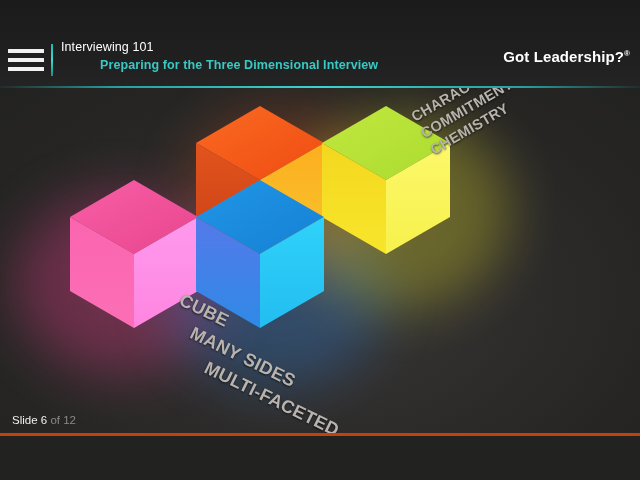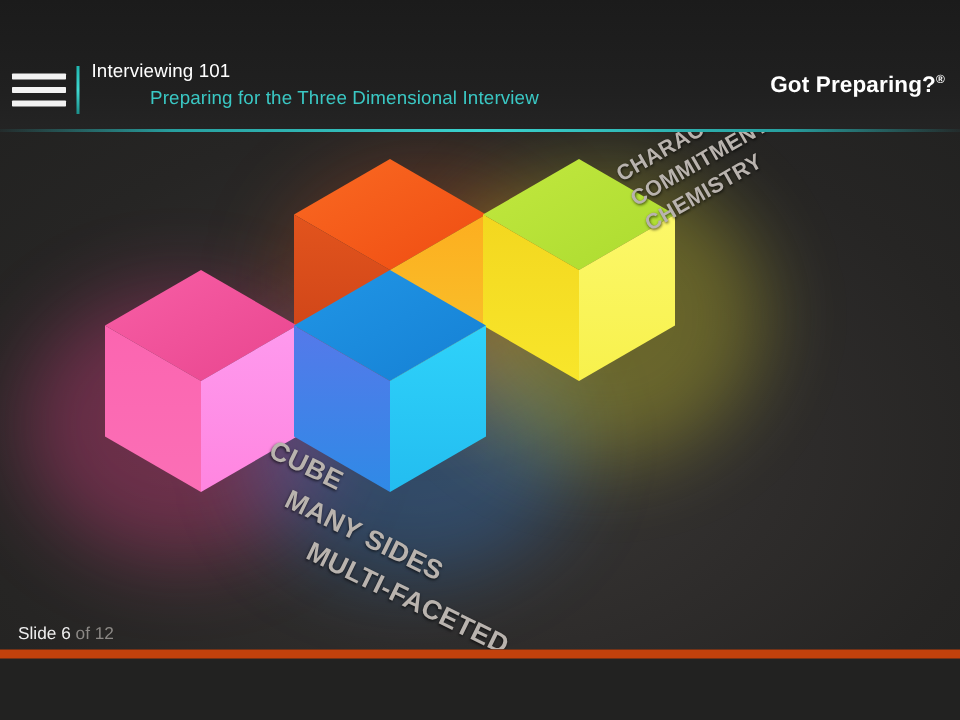--- a/index.html
+++ b/index.html
@@ -47,21 +47,21 @@
     position:absolute; left:51px; top:44px; width:2px; height:32px;
     background:linear-gradient(180deg,#1fb6b0 0%,#3fd8d0 50%,#1a8f8a 100%);
   }
 
   #title-block { position:absolute; left:61px; top:39px; }
   #course-title {
     font-size:12.5px; font-weight:normal; color:#ffffff;
     letter-spacing:0.1px; line-height:16px; white-space:nowrap;
   }
   #lesson-subtitle {
-    font-size:12.5px; font-weight:normal; color:#3ac8c4;
+    font-size:12.5px; font-weight:bold; color:#3ac8c4;
     letter-spacing:0.1px; line-height:16px; white-space:nowrap;
     margin-top:2px;
     padding-left:39px;
   }
 
   #brand {
     position:absolute; right:10px; top:48px;
     font-size:15px; font-weight:bold; color:#ffffff;
     letter-spacing:0.1px; white-space:nowrap;
   }
@@ -112,21 +112,21 @@
     transform-origin:left top;
   }
   #kw-left .kw { font-size:18px; line-height:25px; }
   #kw-left .kw.l2 { margin-left:24px; }
   #kw-left .kw.l3 { margin-left:52px; }
 
   
   #footer {
     position:absolute; left:0; top:433px; width:640px; height:47px;
     background:#222221;
-    border-top:6px solid #c2410c;
+    border-top:3px solid #c2410c;
     z-index:40;
   }
   #slide-counter {
     position:absolute; left:12px; top:-22px;
     font-size:11.5px; white-space:nowrap;
   }
   #slide-counter .cur { color:#efefef; font-weight:normal; }
   #slide-counter .tot { color:#8b8885; }
 </style>
 </head>
@@ -259,21 +259,21 @@
     <div id="hamburger">
       <div class="bar"></div>
       <div class="bar"></div>
       <div class="bar"></div>
     </div>
     <div id="header-divider"></div>
     <div id="title-block">
       <div id="course-title">Interviewing 101</div>
       <div id="lesson-subtitle">Preparing for the Three Dimensional Interview</div>
     </div>
-    <div id="brand"><span>Got Preparing?</span><span class="reg">®</span></div>
+    <div id="brand"><span>Got Leadership?</span><span class="reg">®</span></div>
   </div>
   <div id="header-rule"></div>
 
   <div id="footer">
     <div id="slide-counter"><span class="cur">Slide 6</span> <span class="tot">of 12</span></div>
   </div>
 
 </div>
 
 </body></html>

